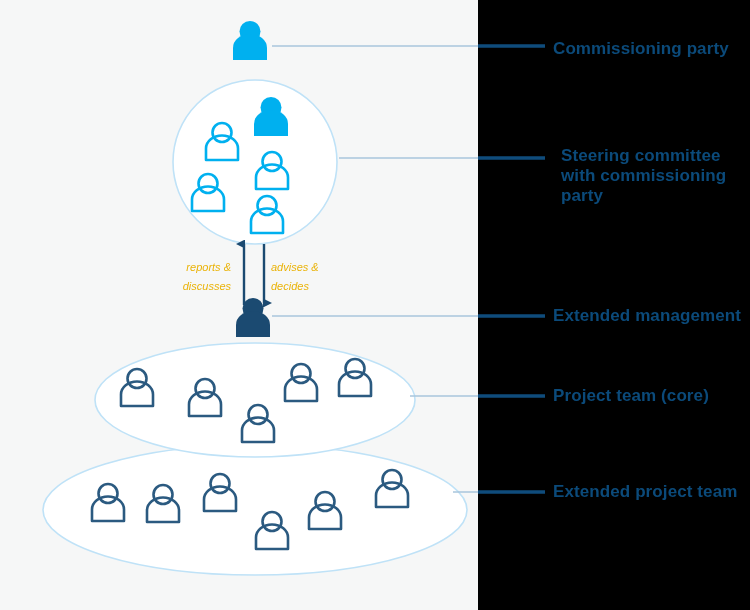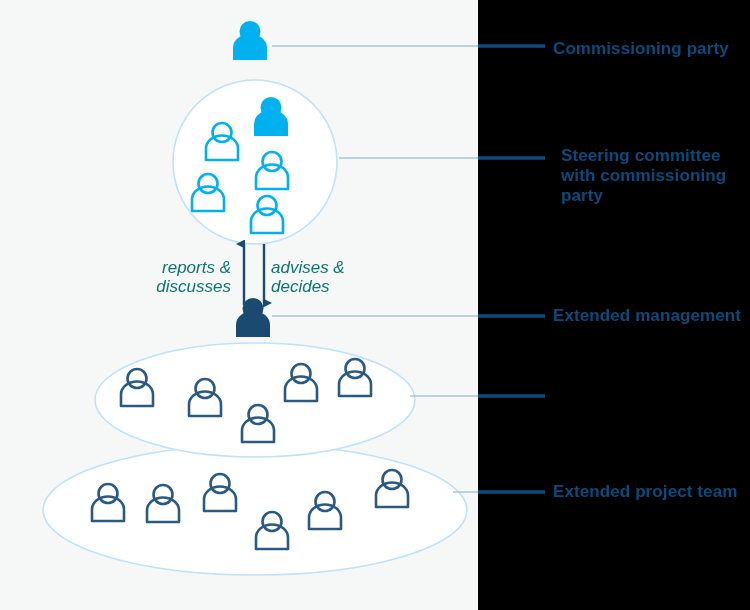--- a/index.html
+++ b/index.html
@@ -31,23 +31,23 @@
     position: absolute;
     color: #0b4a7a;
     font-weight: bold;
     font-size: 17px;
     line-height: 20px;
     letter-spacing: 0.1px;
     white-space: pre-line;
   }
   .flow-note {
     position: absolute;
-    color: #0f766e;
+    color: #eab308;
     font-style: italic;
-    font-size: 17px;
+    font-size: 11px;
     line-height: 19px;
     white-space: pre-line;
   }
   #note-reports { right: 519px; top: 258px; text-align: right; }
   #note-advises { left: 271px; top: 258px; text-align: left; font-style: italic; }
   #label-commissioning { left: 553px; top: 39px; }
   #label-steering      { left: 553px; top: 146px; margin-left: 8px; }
   #label-projectmgmt   { left: 553px; top: 306px; }
   #label-projectteam   { left: 553px; top: 386px; }
   #label-extended      { left: 553px; top: 482px; }
@@ -151,15 +151,16 @@
   <div class="flow-note" id="note-reports">reports &amp;
 discusses</div>
   <div class="flow-note" id="note-advises">advises &amp;
 decides</div>
 
   <div class="label" id="label-commissioning">Commissioning party</div>
   <div class="label" id="label-steering">Steering committee
 with commissioning
 party</div>
   <div class="label" id="label-projectmgmt">Extended management</div>
+  <div class="label" id="label-projectteam">Project team (core)</div>
   <div class="label" id="label-extended">Extended project team</div>
 
 </div>
 
 </body></html>

